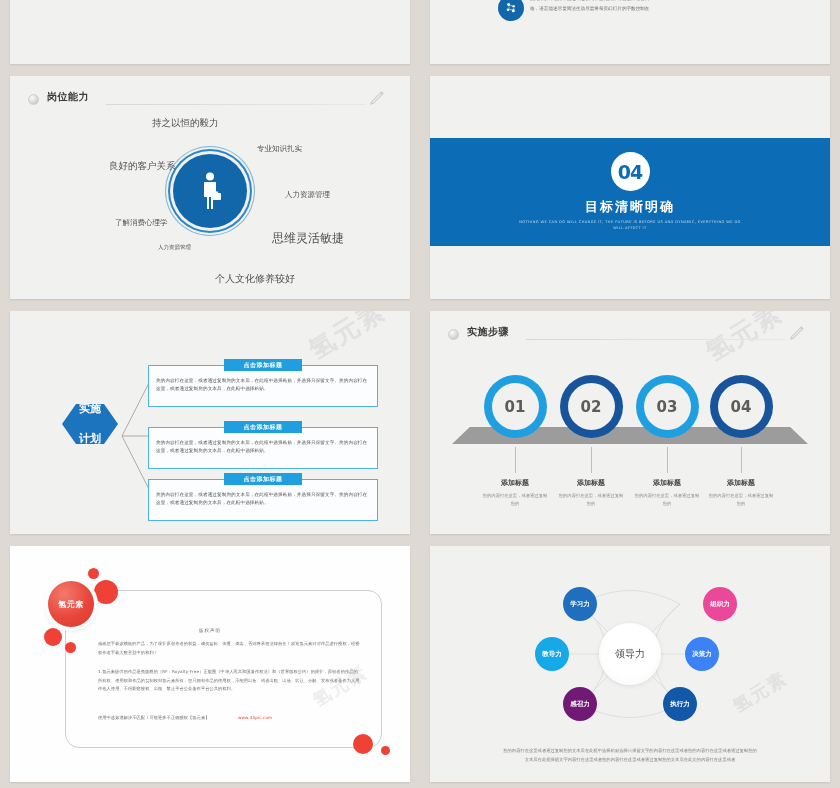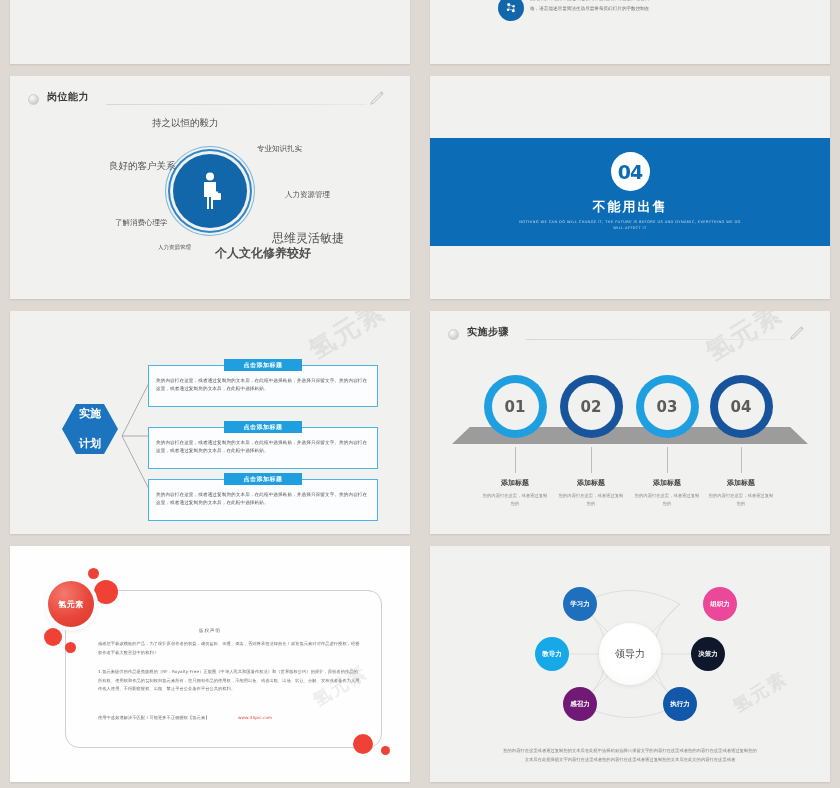--- a/index.html
+++ b/index.html
@@ -72,21 +72,21 @@
   .sect-title {
     margin-top: 7px; font-size: 13px; font-weight: bold; color: #fff; letter-spacing: 2px;
   }
   .sect-sub {
     margin-top: 4px; font-size: 3.6px; color: #c4ddf0; letter-spacing: .4px;
     text-align: center; line-height: 1.55; max-width: 230px;
   }
   
   .hexbox {
     position: absolute; left: 58px; top: 414px;
-    width: 56px; height: 50px;
+    width: 56px; height: 40px;
     background: #1b74bd;
     clip-path: polygon(25% 0%, 75% 0%, 100% 50%, 75% 100%, 25% 100%, 0% 50%);
     display: flex; flex-direction: column; align-items: center; justify-content: center;
     color: #fff; font-size: 11px; font-weight: bold; line-height: 1.25; gap: 16px;
   }
   .plan-row { position: absolute; left: 138px; width: 230px; height: 48px; }
   .plan-body {
     position: absolute; inset: 6px 0 0 0; height: 42px;
     border: 1px solid #4bb3e8; background: #fbfdfe;
     padding: 11px 7px 4px 7px;
@@ -213,30 +213,30 @@
             <rect x="20" y="20.5" width="3" height="2"></rect>
           </svg>
         </div>
         <div class="ab-lbl" style="left:142px;top:41px;font-size:9.5px;">持之以恒的毅力</div>
         <div class="ab-lbl" style="left:247px;top:68px;font-size:7.5px;">专业知识扎实</div>
         <div class="ab-lbl" style="left:99px;top:84px;font-size:9.5px;text-align:center;">良好的客户关系</div>
         <div class="ab-lbl" style="left:275px;top:114px;font-size:7.5px;">人力资源管理</div>
         <div class="ab-lbl" style="left:105px;top:142px;font-size:7.5px;">了解消费心理学</div>
         <div class="ab-lbl" style="left:262px;top:154px;font-size:12px;">思维灵活敏捷</div>
         <div class="ab-lbl" style="left:148px;top:168px;font-size:5.5px;">人力资源管理</div>
-        <div class="ab-lbl" style="left:205px;top:169px;font-size:12px;font-weight:bold;">个人文化修养较好</div>
+        <div class="ab-lbl" style="left:205px;top:196px;font-size:10px;">个人文化修养较好</div>
       </div>
     </div>
   </div>
 
   <div class="cell">
     <div class="slide">
       <div class="sect-band">
         <div class="sect-num">04</div>
-        <div class="sect-title">不能用出售</div>
+        <div class="sect-title">目标清晰明确</div>
         <div class="sect-sub">
           <span>NOTHING WE CAN DO WILL CHANGE IT, THE FUTURE IS BEFORE US AND</span>
           <span>DYNAMIC, EVERYTHING WE DO WILL AFFECT IT</span>
         </div>
       </div>
     </div>
   </div>
 
   <div class="cell">
     <div class="slide">
@@ -350,21 +350,21 @@
         <path d="M150 58 L200 108 M122 108 L200 108 M150 158 L200 108" stroke="#d8d8d8" stroke-width=".7" fill="none"></path>
         <path d="M250 58 L200 108 M278 108 L200 108 M250 158 L200 108" stroke="#d8d8d8" stroke-width=".7" fill="none"></path>
       </svg>
 
       <div class="ld-center">领导力</div>
 
       <div class="ld-node" style="left:133px;top:41px;background:#1f6fbe;">学习力</div>
       <div class="ld-node" style="left:105px;top:91px;background:#17a8e8;">教导力</div>
       <div class="ld-node" style="left:133px;top:141px;background:#701a75;">感召力</div>
       <div class="ld-node" style="left:233px;top:41px;background:#ec4899;margin-left:40px;">组织力</div>
-      <div class="ld-node" style="left:261px;top:91px;background:#0f172a;">决策力</div>
+      <div class="ld-node" style="left:255px;top:91px;background:#3b82f6;">决策力</div>
       <div class="ld-node" style="left:233px;top:141px;background:#1158a8;">执行力</div>
 
       <div class="ld-foot">
         <div>您的内容打在这里或者通过复制您的文本后在此框中选择粘贴选择只保留文字的内容打在这里或者您的内容打在这里或者通过复制您的</div>
         <div>文本后在此框保留文字内容打在这里或者您的内容打在这里或者通过复制您的文本后在此文的内容打在这里或者</div>
       </div>
     </div>
   </div>
 
 </div>

